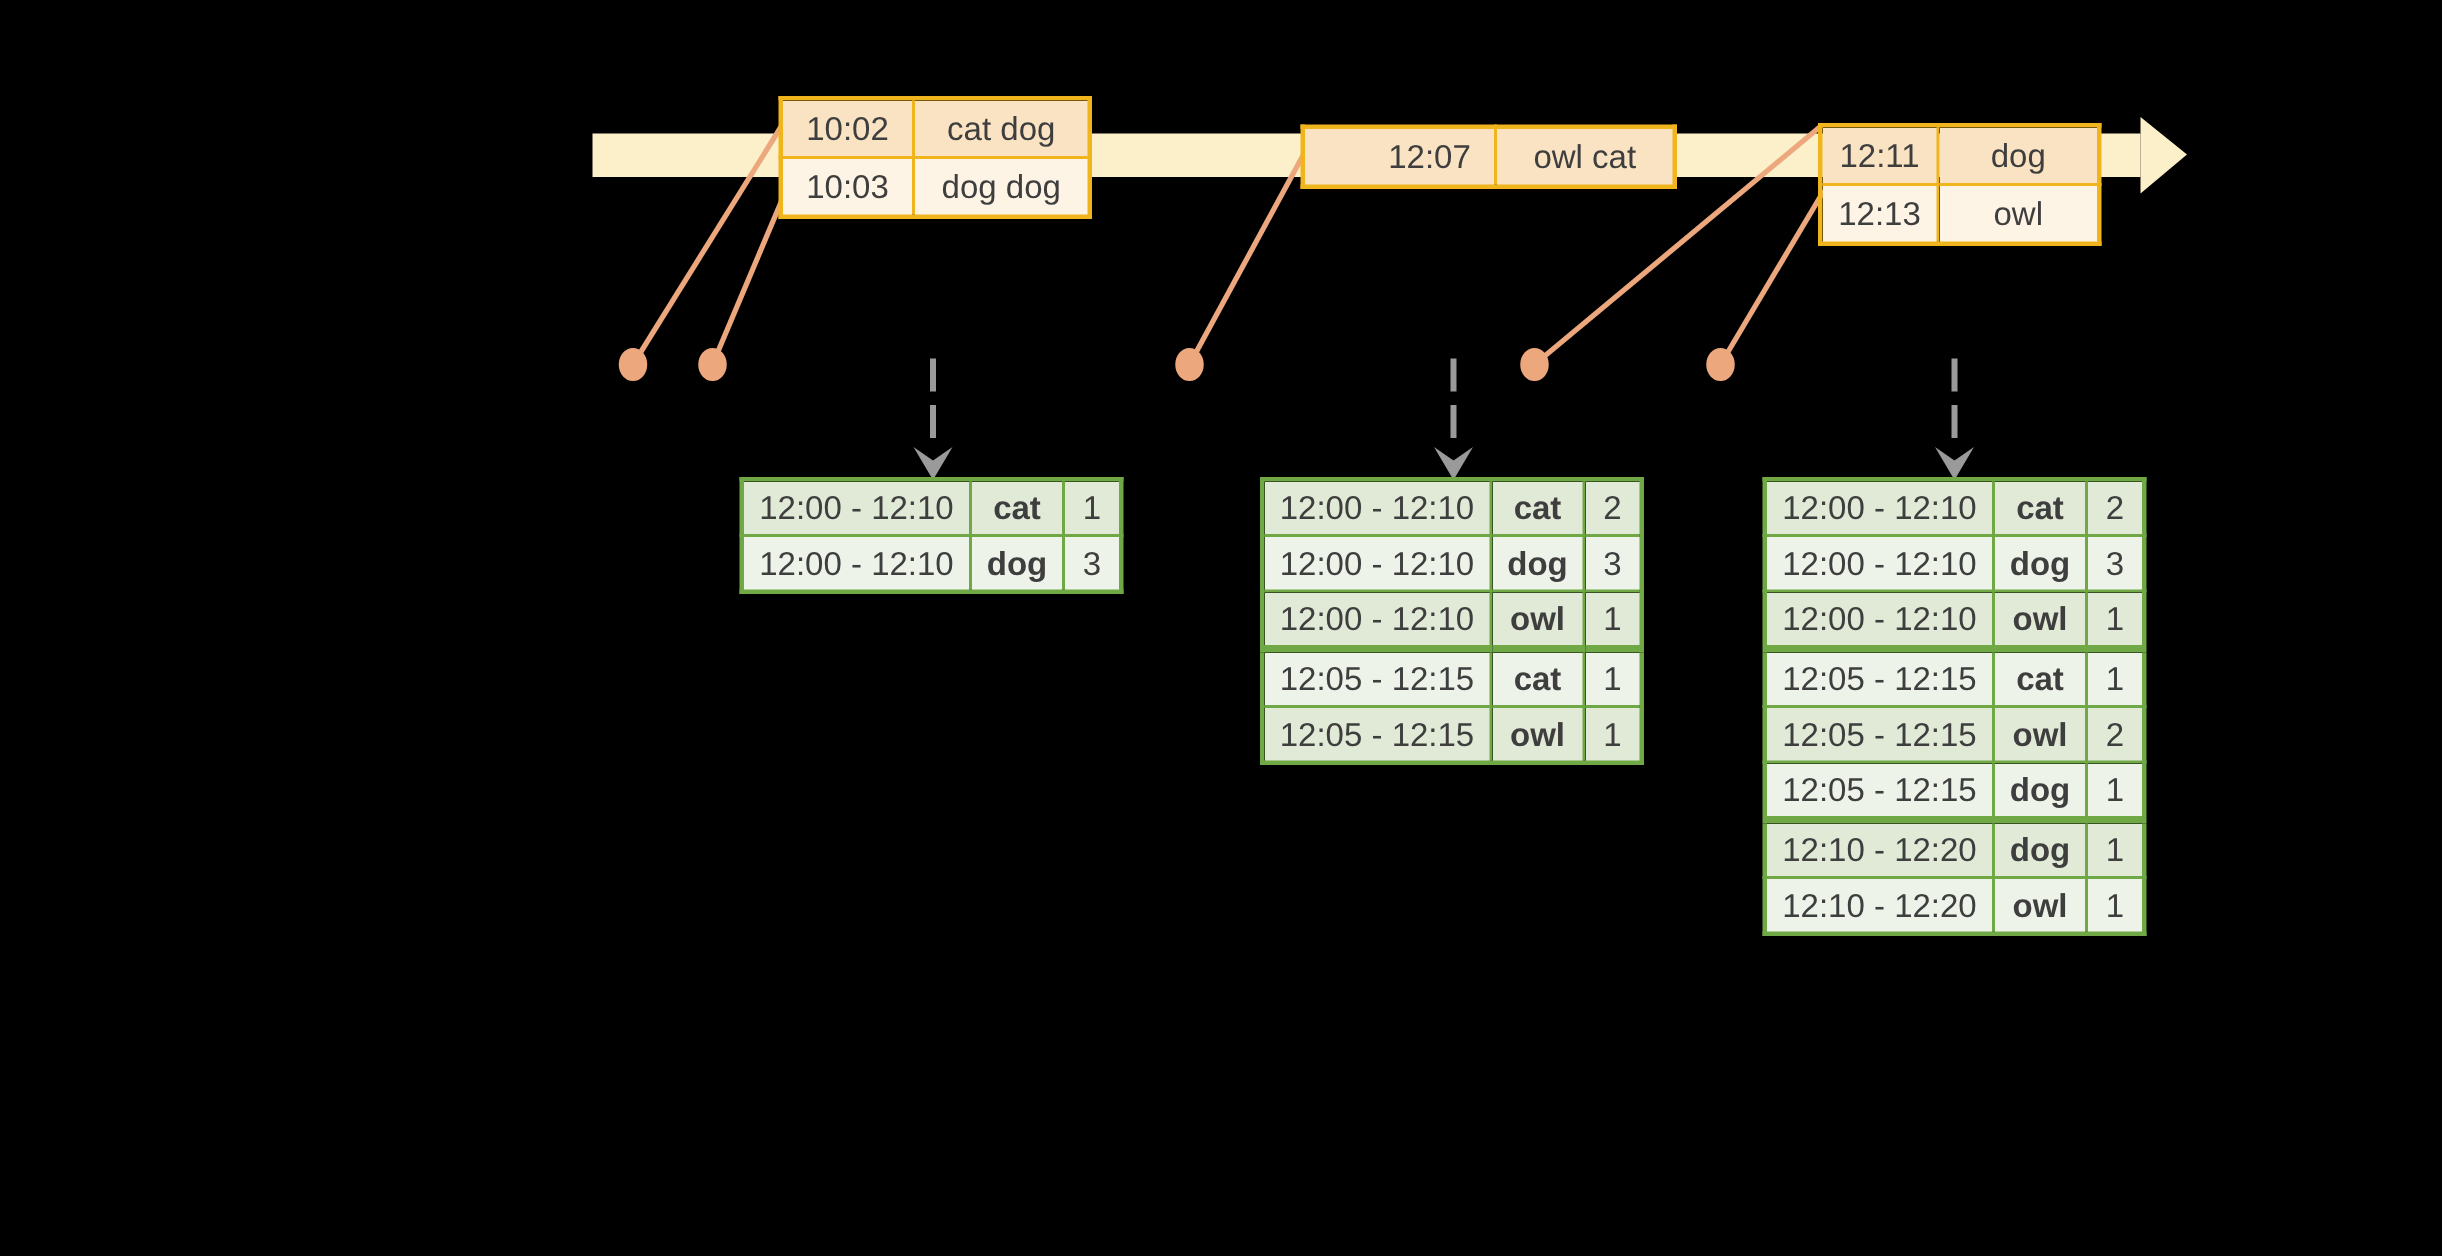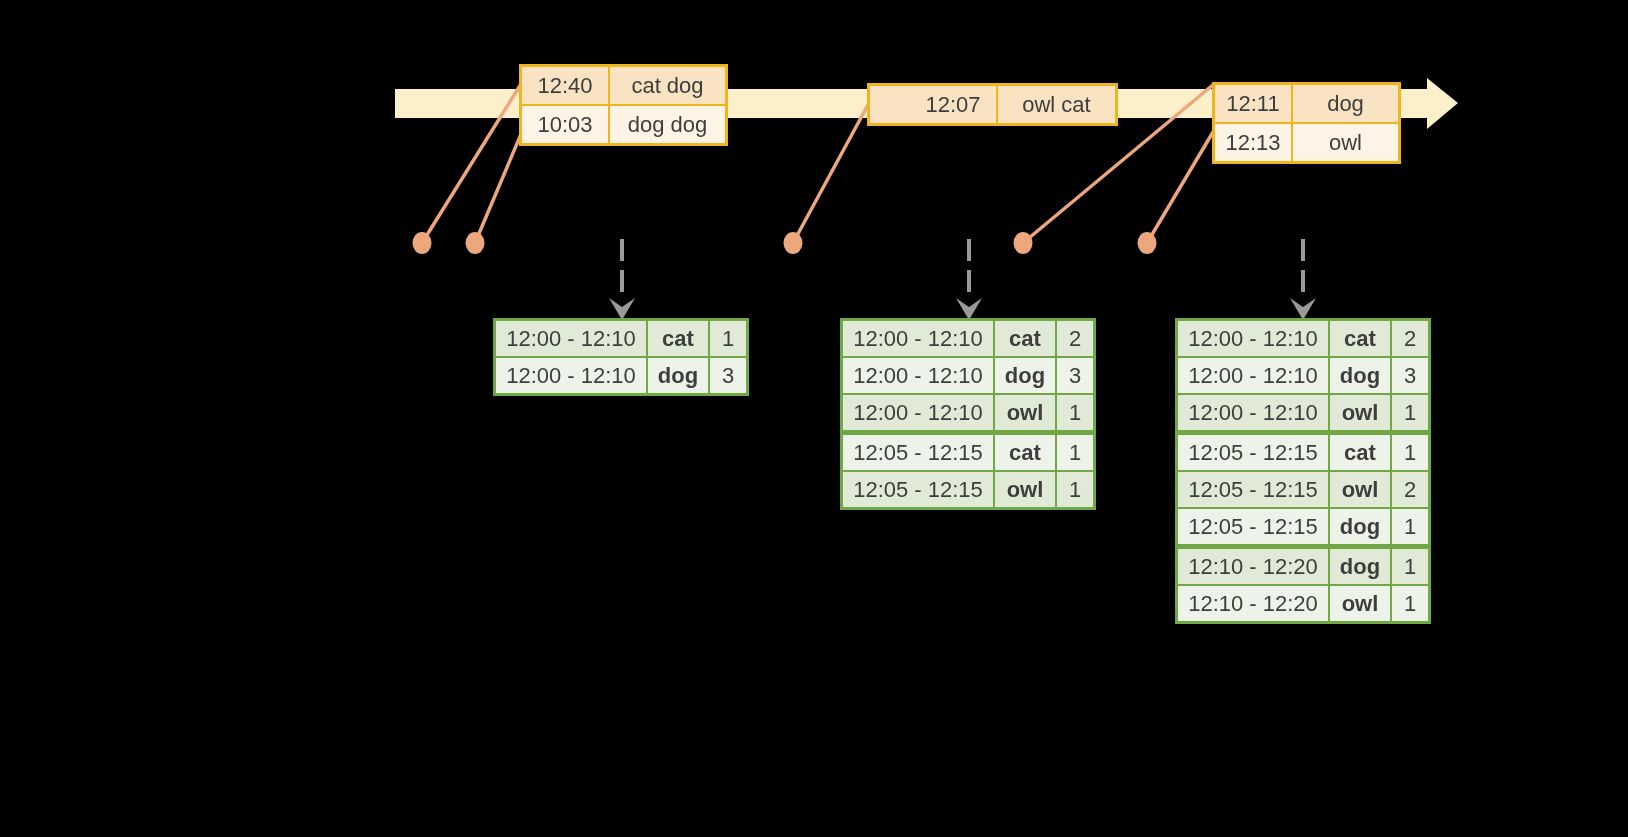--- a/index.html
+++ b/index.html
@@ -79,21 +79,21 @@
     </g>
     <g>
       <line class="trigger-shaft" x1="1303" y1="239" x2="1303" y2="300"></line>
       <polygon class="trigger-head" points="1290,298 1303,307 1316,298 1303,320"></polygon>
     </g>
   </svg>
 
   <table id="event-table-1" class="event-table et-a">
     <tbody>
         <tr>
-      <td class="c-time">12:40</td>
+      <td class="c-time">10:02</td>
       <td class="c-words">cat dog</td>
     </tr>
     <tr>
       <td class="c-time">10:03</td>
       <td class="c-words">dog dog</td>
     </tr>
   </tbody>
     </table>
 
   <table id="event-table-2" class="event-table et-b">

